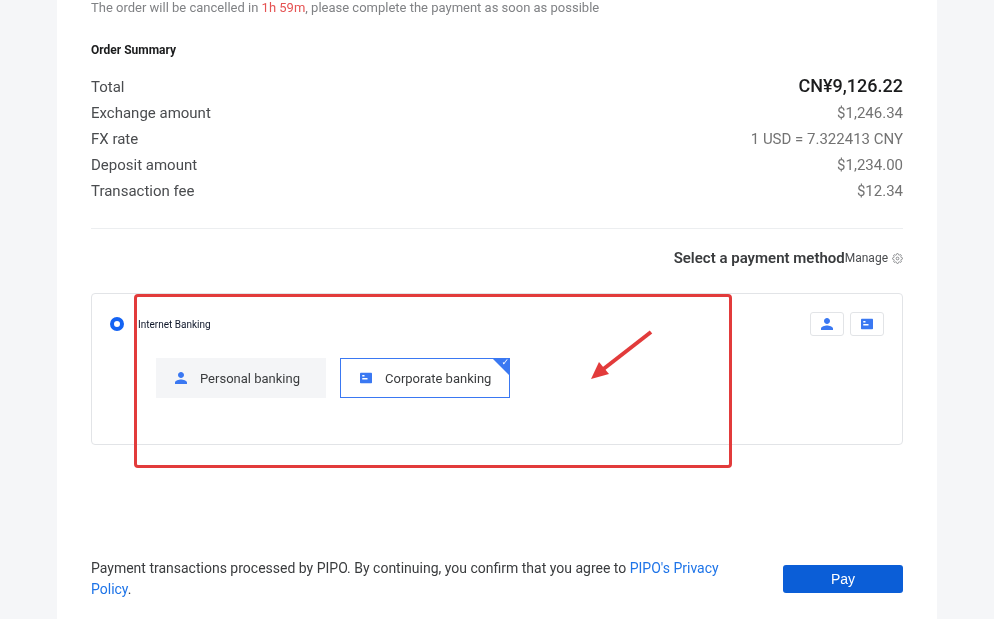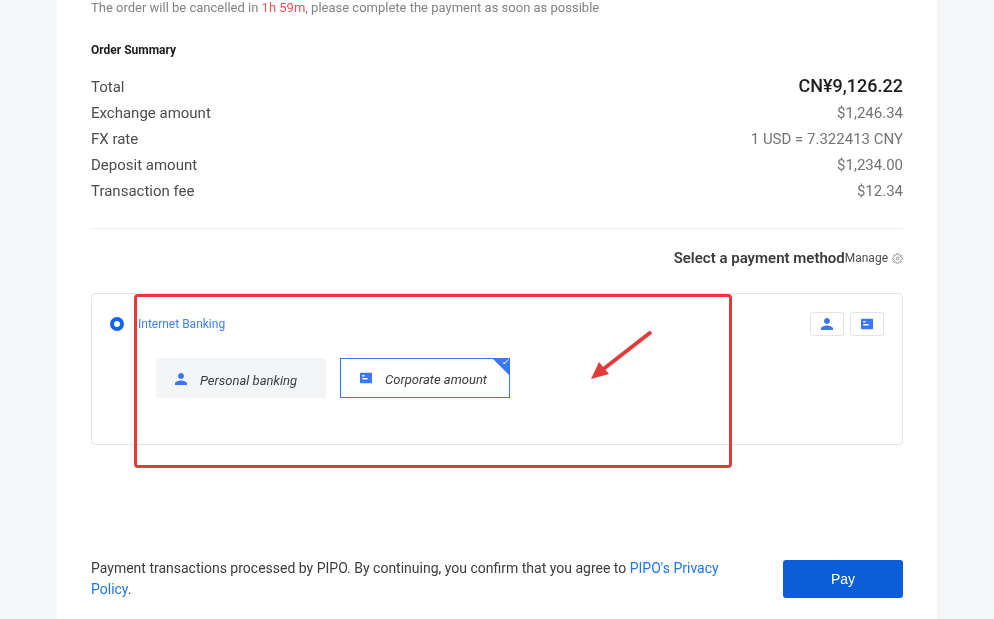--- a/index.html
+++ b/index.html
@@ -124,22 +124,22 @@
     }
     .radio {
       width: 14px;
       height: 14px;
       border-radius: 50%;
       border: 4px solid #1463f3;
       background: #fff;
       flex-shrink: 0;
     }
     .pm-name {
-      font-size: 12px;
-      color: #3b82f6;
+      font-size: 10px;
+      color: #0f172a;
     }
     .pm-icons {
       display: flex;
       gap: 6px;
     }
     .pm-badge {
       width: 34px;
       height: 24px;
       border: 1px solid #e2e4e7;
       border-radius: 3px;
@@ -149,30 +149,29 @@
       background: #fff;
     }
     .bank-options {
       display: flex;
       gap: 14px;
       margin-top: 22px;
       margin-left: 46px;
     }
     .bank-option {
       display: flex;
-      align-items: flex-end;
+      align-items: center;
       gap: 10px;
       padding: 10px 16px;
       font-size: 13px;
       color: #3a3c3e;
       cursor: pointer;
       position: relative;
       background: #f4f5f7;
       min-width: 170px;
-      font-style: italic;
     }
     .bank-option.selected {
       background: #fff;
       border: 1px solid #3a78f2;
     }
     .corner-check {
       position: absolute;
       top: -1px;
       right: -1px;
       width: 0;
@@ -208,21 +207,21 @@
     .policy-link {
       color: #1e74e8;
       cursor: pointer;
     }
     .pay-button {
       background: #0b5ed7;
       color: #fff;
       border: none;
       border-radius: 3px;
       width: 120px;
-      height: 38px;
+      height: 28px;
       font-size: 14px;
       font-weight: 500;
       cursor: pointer;
       flex-shrink: 0;
     }
     .icon-person, .icon-corp {
       width: 18px;
       height: 18px;
       flex-shrink: 0;
     }
@@ -300,21 +299,21 @@
           </svg>
         <span>Personal banking</span>
       </div>
       <div class="bank-option selected">
         <div class="corner-check"></div>
         <svg class="icon-corp" viewBox="0 0 24 24" fill="#3a78f2">
             <rect x="4" y="5" width="16" height="14" rx="1"></rect>
             <rect x="7" y="8" width="3" height="2" fill="#fff"></rect>
             <rect x="7" y="12" width="7" height="2" fill="#fff"></rect>
           </svg>
-        <span>Corporate amount</span>
+        <span>Corporate banking</span>
       </div>
     </div>
   </div>
 
   <div class="highlight-box"></div>
   <svg class="arrow-svg" viewBox="0 0 68 55">
     <line x1="64" y1="4" x2="10" y2="46" stroke="#e23b3b" stroke-width="4"></line>
     <polygon points="4,51 22,46 12,34" fill="#e23b3b"></polygon>
   </svg>
 

